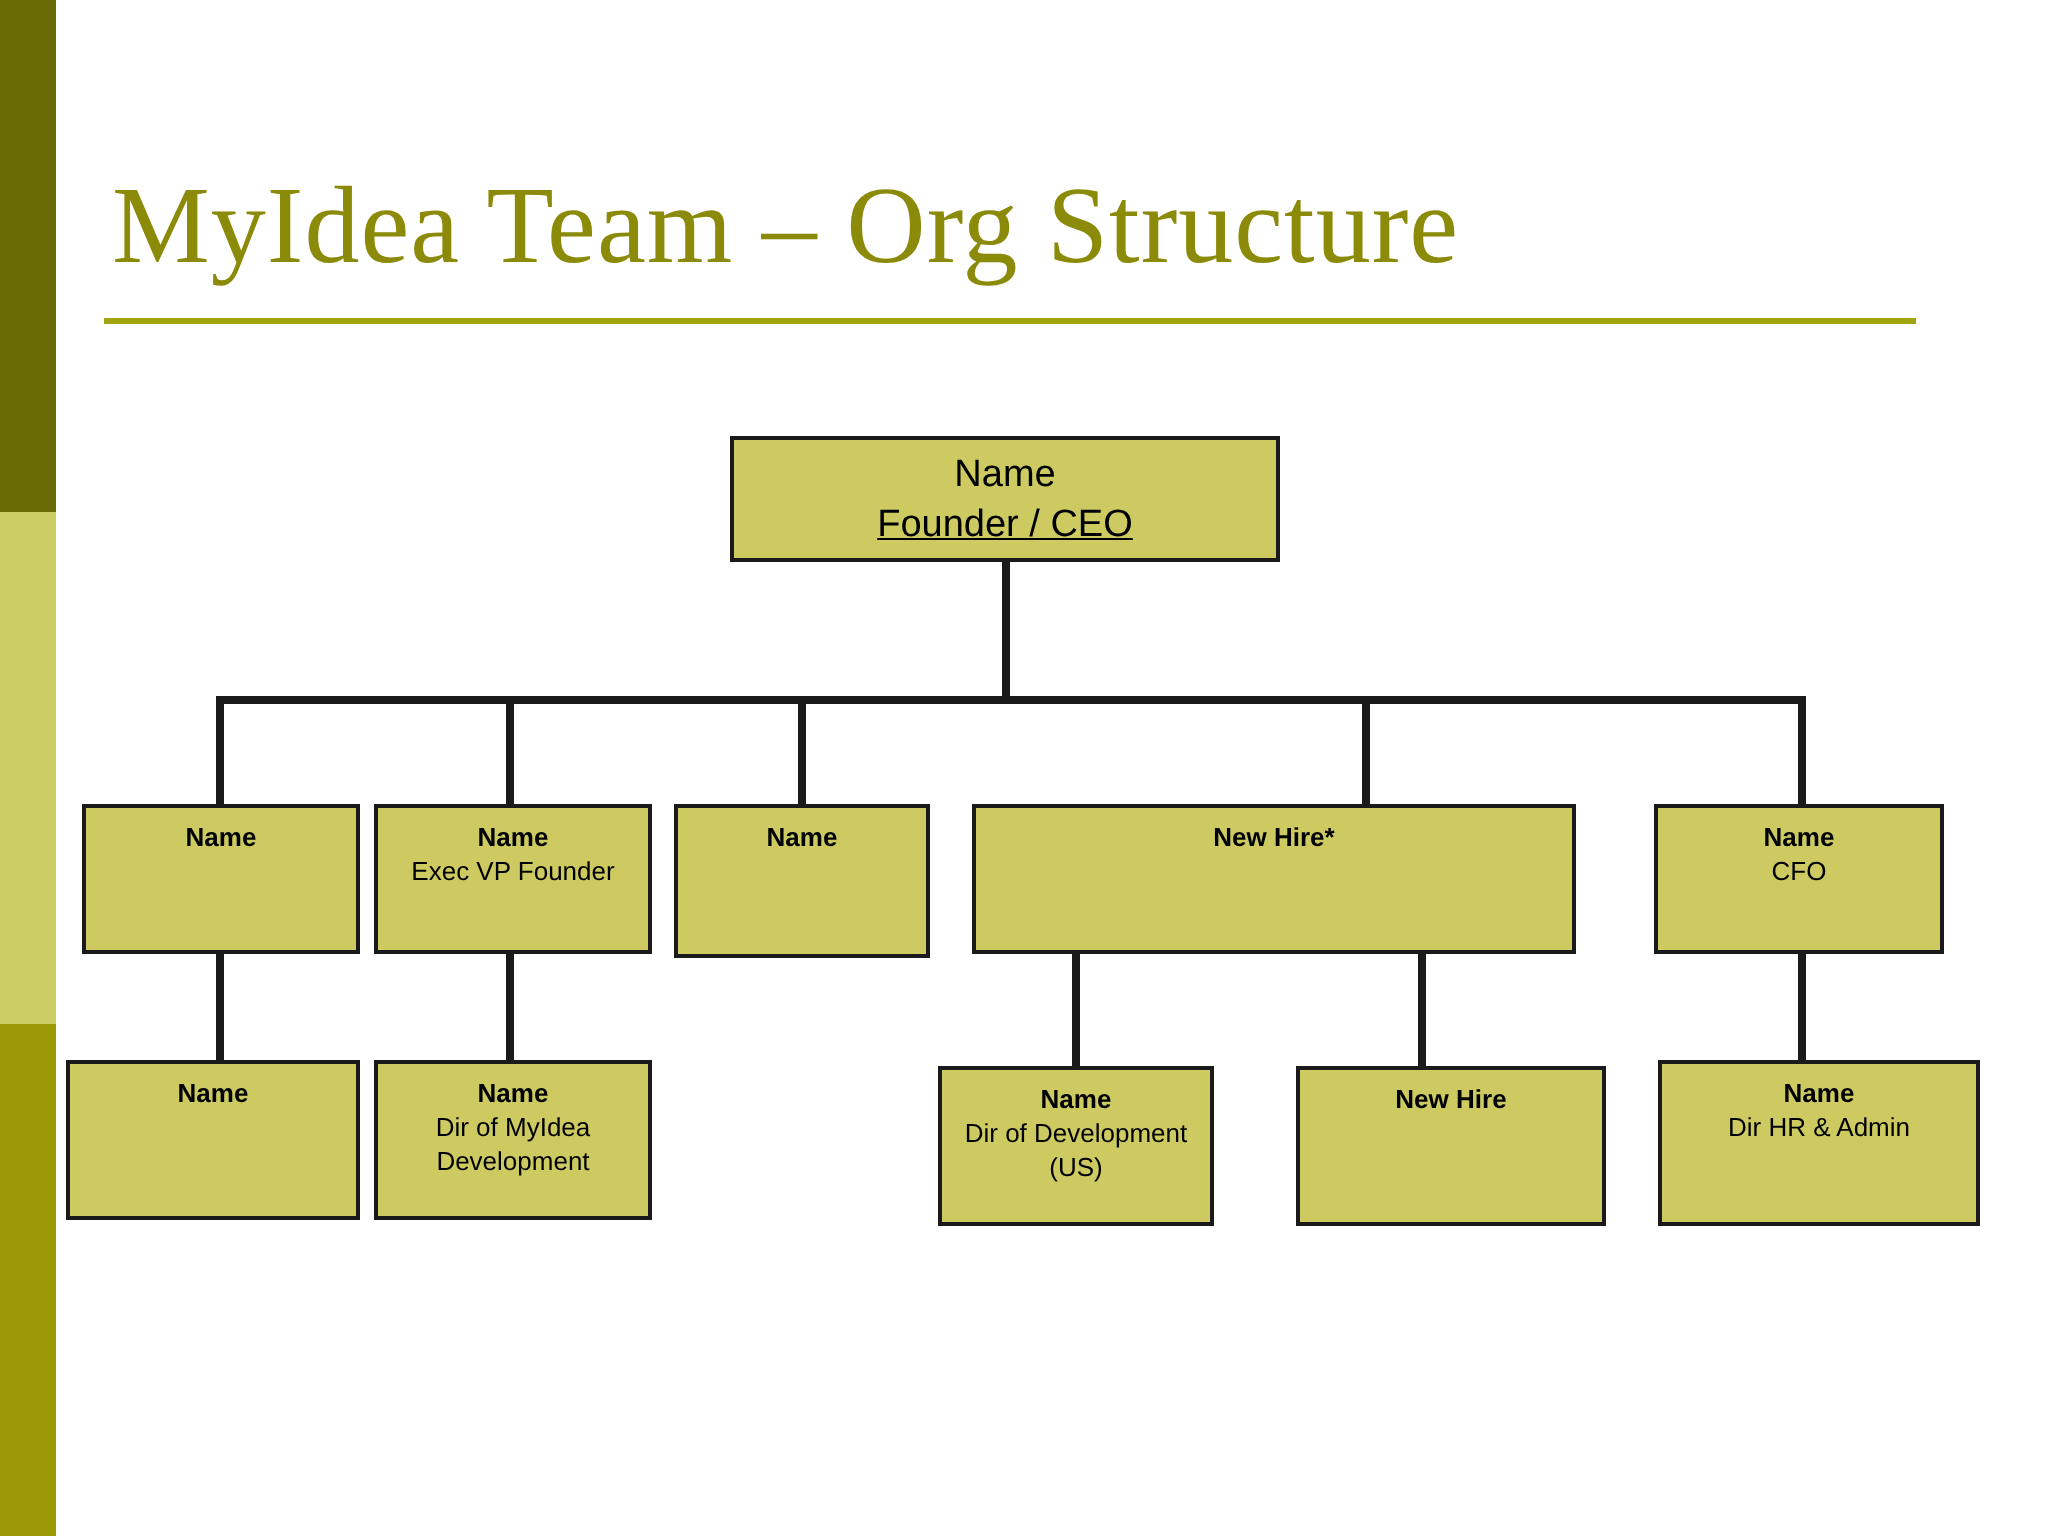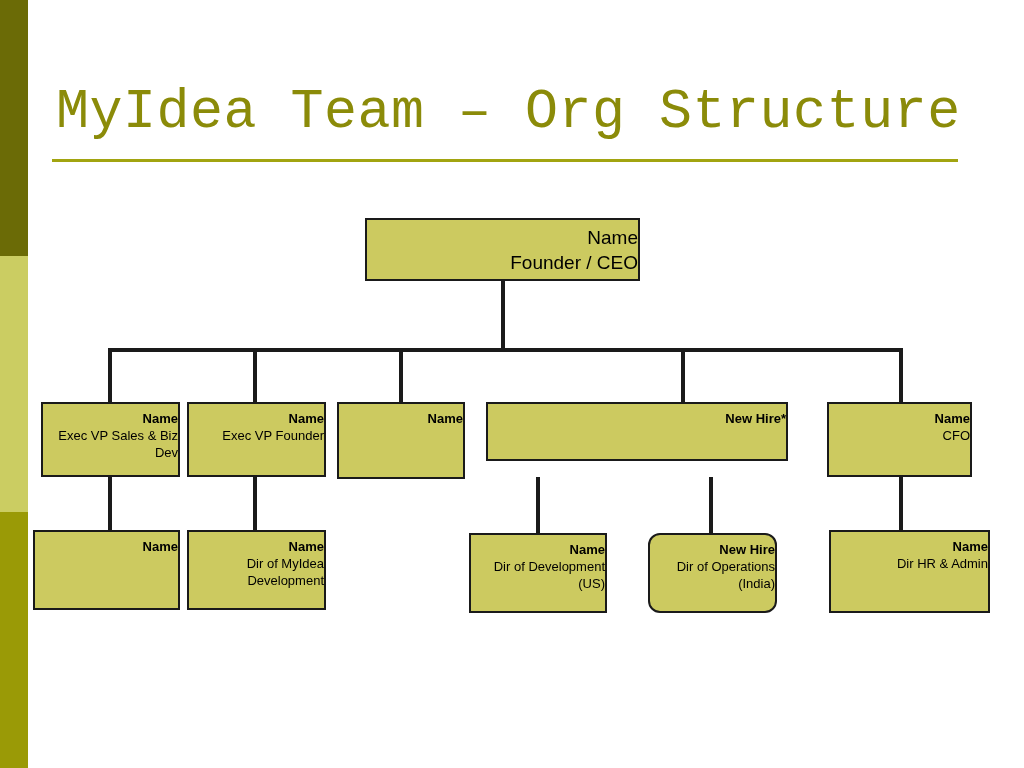--- a/index.html
+++ b/index.html
@@ -37,21 +37,21 @@
     background: #ffffff;
   }
 
   
   .title {
     position: absolute;
     left: 56px;
     top: 82px;
     width: 900px;
     color: #8b8b09;
-    font-family: Liberation Mono, monospace;
+    font-family: Liberation Serif, serif;
     font-size: 55px;
     line-height: 62px;
     letter-spacing: 0.5px;
     white-space: nowrap;
   }
   .title-rule {
     position: absolute;
     left: 52px;
     top: 159px;
     width: 906px;
@@ -67,21 +67,21 @@
     width: 1024px;
     height: 768px;
   }
 
   
   .node {
     position: absolute;
     box-sizing: border-box;
     background: #ccca60;
     border: 2px solid #1a1a1a;
-    text-align: right;
+    text-align: center;
     color: #000000;
     padding-top: 6px;
     z-index: 3;
   }
   .node .nm {
     display: block;
     font-weight: bold;
     font-size: 13px;
     line-height: 17px;
   }
@@ -99,20 +99,21 @@
     justify-content: center;
   }
   .node.root .nm {
     font-weight: normal;
     font-size: 19px;
     line-height: 25px;
   }
   .node.root .rl {
     font-size: 19px;
     line-height: 25px;
+    text-decoration: underline;
   }
 
   
   .conn {
     position: absolute;
     background: #1a1a1a;
     z-index: 1;
   }
   .conn.v { width: 4px; }
   .conn.h { height: 4px; }
@@ -146,33 +147,32 @@
     <div class="conn v" style="left:709px; top:477px; height:57px;"></div>
     <div class="conn v" style="left:899px; top:477px; height:56px;"></div>
 
     <div class="node root" style="left:365px; top:218px; width:275px; height:63px;">
       <span class="nm">Name</span>
       <span class="rl">Founder / CEO</span>
     </div>
 
     <div class="node" style="left:41px; top:402px; width:139px; height:75px;">
       <span class="nm">Name</span>
-      <span class="rl">Exec VP Sales &amp; Biz Dev</span>
     </div>
 
     <div class="node" style="left:187px; top:402px; width:139px; height:75px;">
       <span class="nm">Name</span>
       <span class="rl">Exec VP Founder</span>
     </div>
 
     <div class="node" style="left:337px; top:402px; width:128px; height:77px;">
       <span class="nm">Name</span>
     </div>
 
-    <div class="node" style="left:486px; top:402px; width:302px; height:59px;">
+    <div class="node" style="left:486px; top:402px; width:302px; height:75px;">
       <span class="nm">New Hire*</span>
     </div>
 
     <div class="node" style="left:827px; top:402px; width:145px; height:75px;">
       <span class="nm">Name</span>
       <span class="rl">CFO</span>
     </div>
 
     <div class="node" style="left:33px; top:530px; width:147px; height:80px;">
       <span class="nm">Name</span>
@@ -181,23 +181,22 @@
     <div class="node" style="left:187px; top:530px; width:139px; height:80px;">
       <span class="nm">Name</span>
       <span class="rl">Dir of MyIdea Development</span>
     </div>
 
     <div class="node" style="left:469px; top:533px; width:138px; height:80px;">
       <span class="nm">Name</span>
       <span class="rl">Dir of Development (US)</span>
     </div>
 
-    <div class="node" style="left:648px; top:533px; width:129px; height:80px;border-radius:12px;">
+    <div class="node" style="left:648px; top:533px; width:155px; height:80px;">
       <span class="nm">New Hire</span>
-      <span class="rl">Dir of Operations (India)</span>
     </div>
 
     <div class="node" style="left:829px; top:530px; width:161px; height:83px;">
       <span class="nm">Name</span>
       <span class="rl">Dir HR &amp; Admin</span>
     </div>
 
   </div>
 </div>
 

